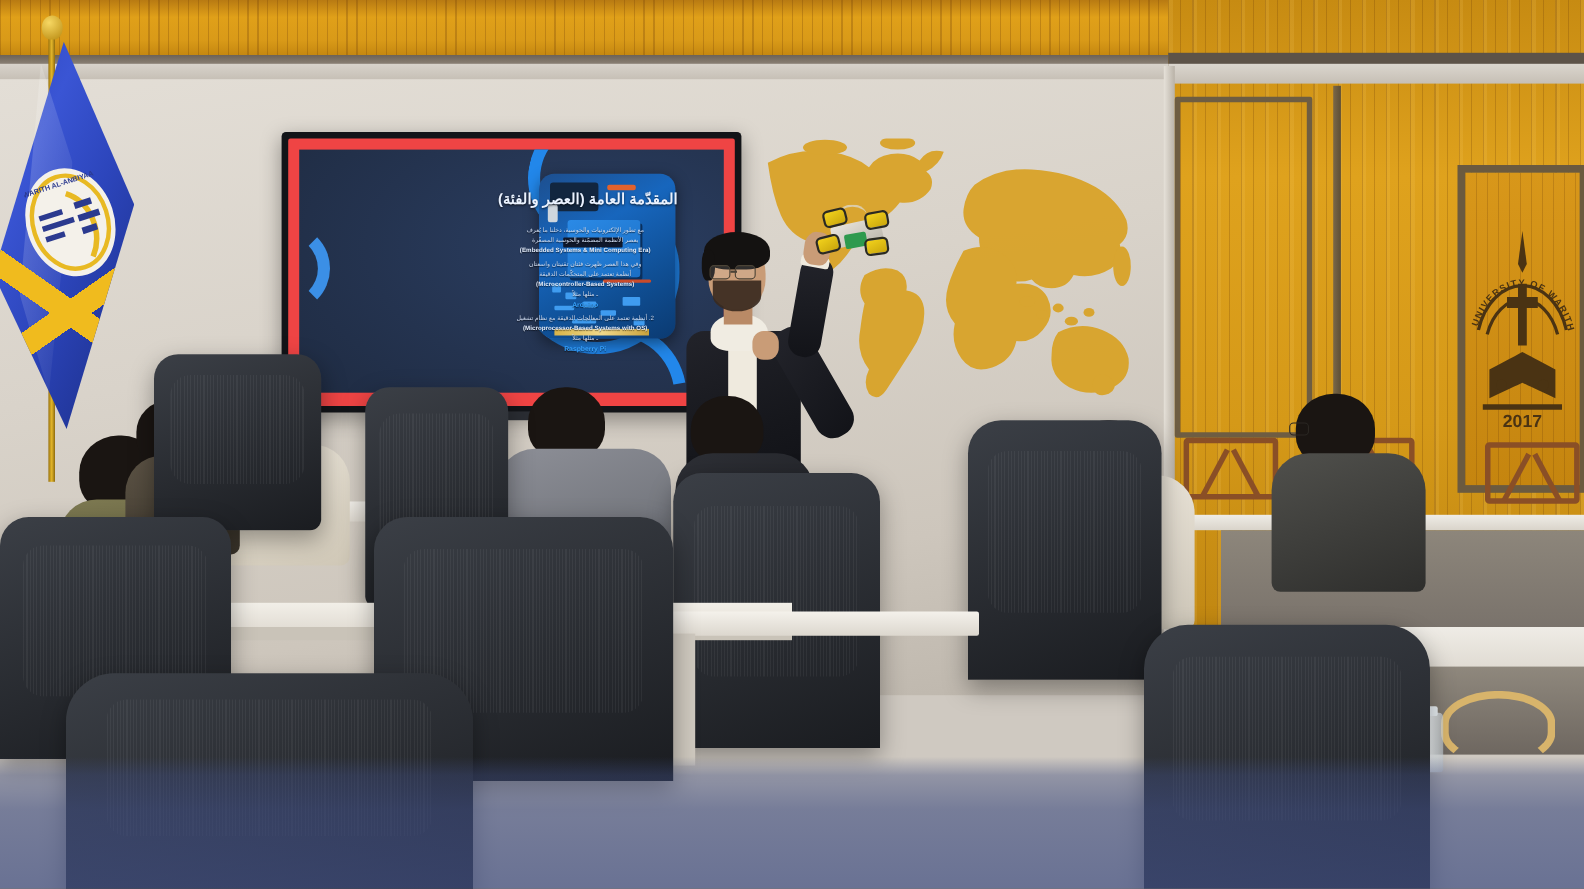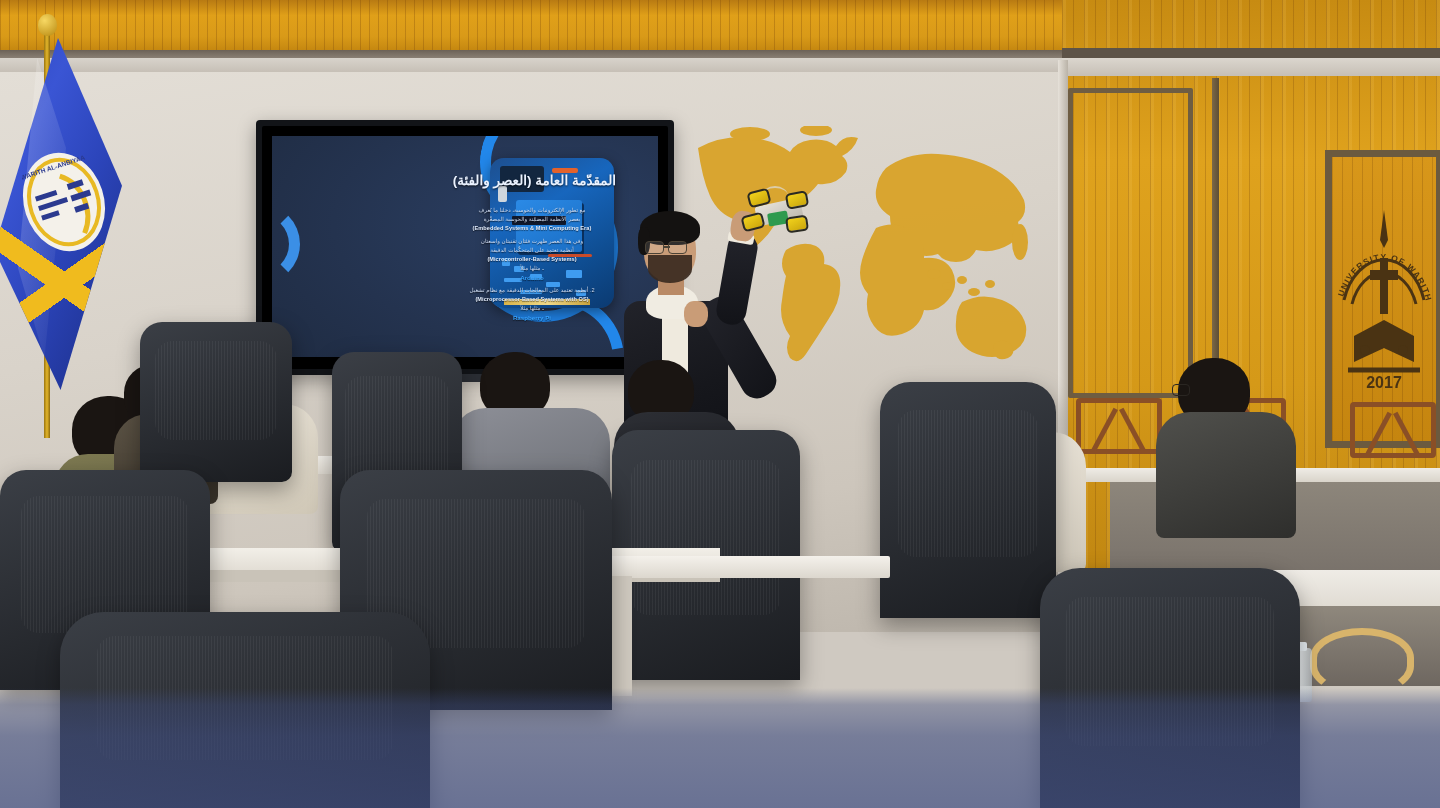--- a/index.html
+++ b/index.html
@@ -55,21 +55,21 @@
     border:7px solid #6b5a3f;
     background:
       repeating-linear-gradient(90deg, rgba(110,62,8,.24) 0 1px, rgba(0,0,0,0) 1px 10px),
       linear-gradient(180deg,#d8971a,#c5850f); }
   .plaque-mark { position:absolute; inset:0; display:flex; align-items:center;
     justify-content:center; }
 
   
   .tv-shell { position:absolute; left:256px; top:120px; width:418px; height:255px;
     background:#121418; border-radius:4px; box-shadow:0 6px 18px rgba(0,0,0,.35); }
-  .tv-bezel { position:absolute; inset:6px; background:#000000; border-radius:2px; }
+  .tv-bezel { position:absolute; inset:6px; background:#ef4444; border-radius:2px; }
   .slide { position:absolute; left:10px; top:10px; right:10px; bottom:12px;
     background:radial-gradient(120% 120% at 70% 40%, #2b3f63 0%, #24334f 45%, #1b2639 100%);
     overflow:hidden; }
   .tv-stand { position:absolute; left:430px; top:374px; width:70px; height:8px;
     background:#2a2d33; }
 
   .ring { position:absolute; border:11px solid #1f7fe0; border-radius:50%; }
   .ring-a { left:208px; top:-34px; width:120px; height:120px;
     border-color:#2287ea transparent transparent #2287ea; transform:rotate(12deg); }
   .ring-b { left:196px; top:36px; width:150px; height:150px;

